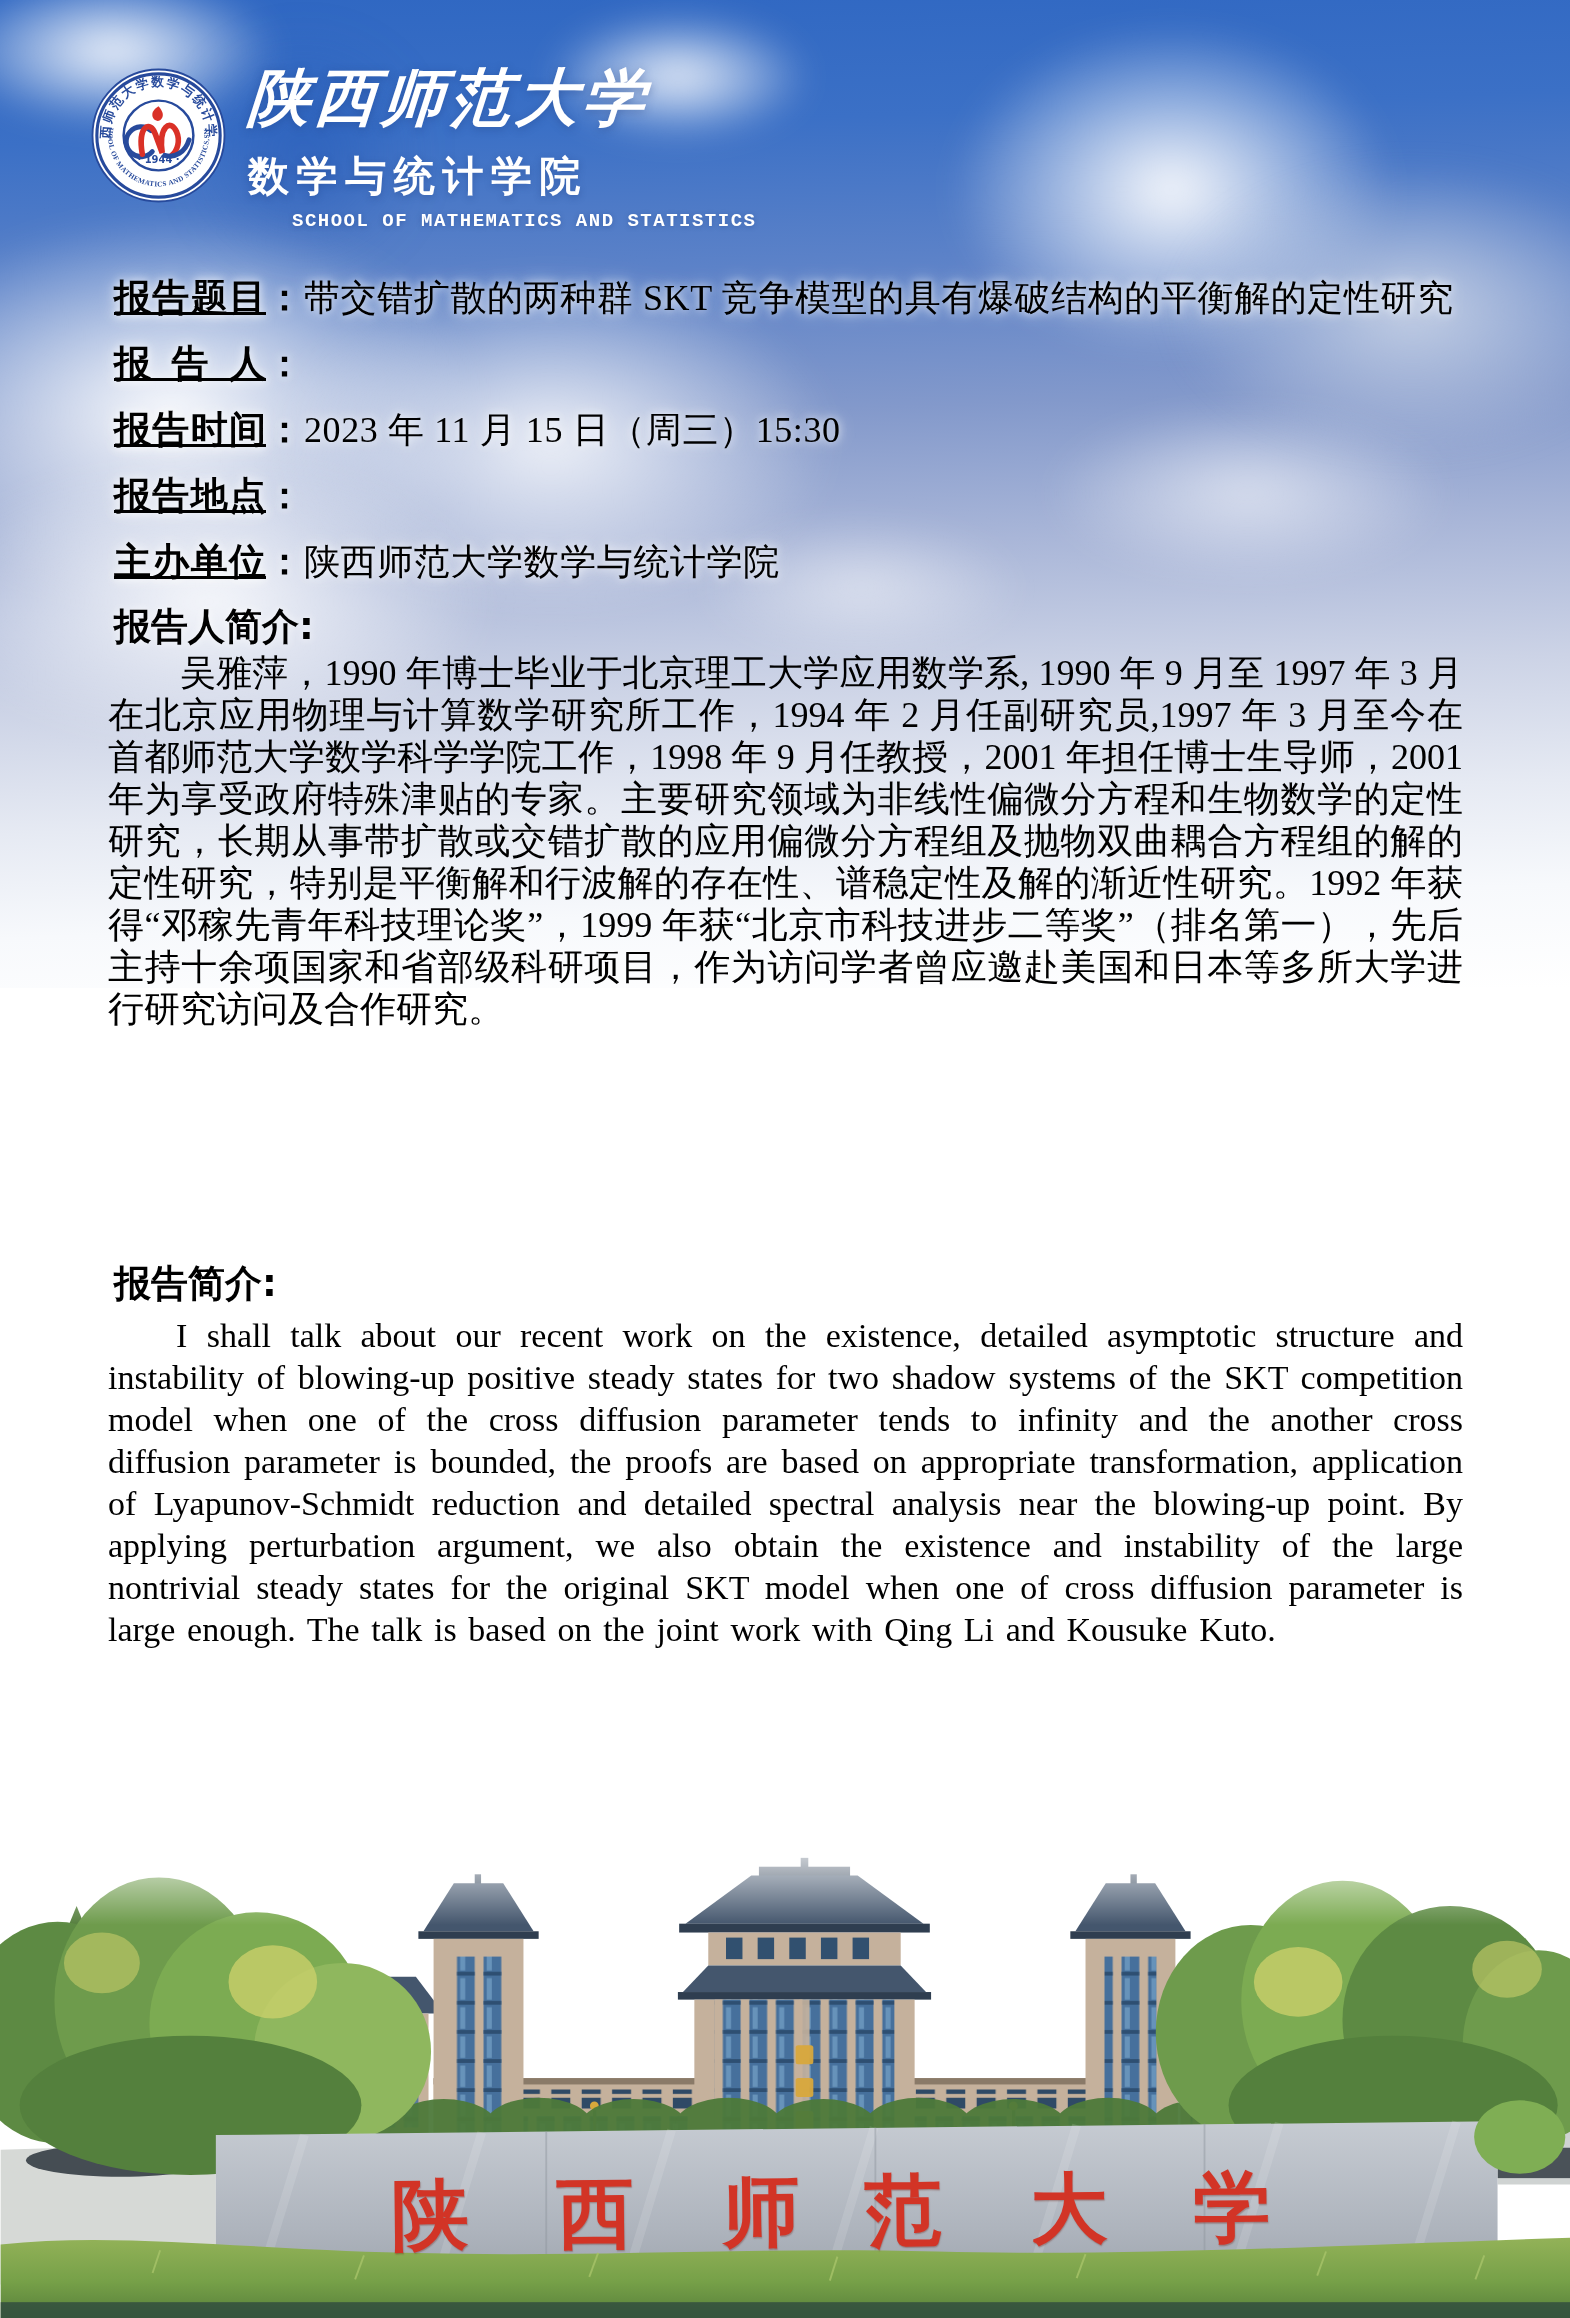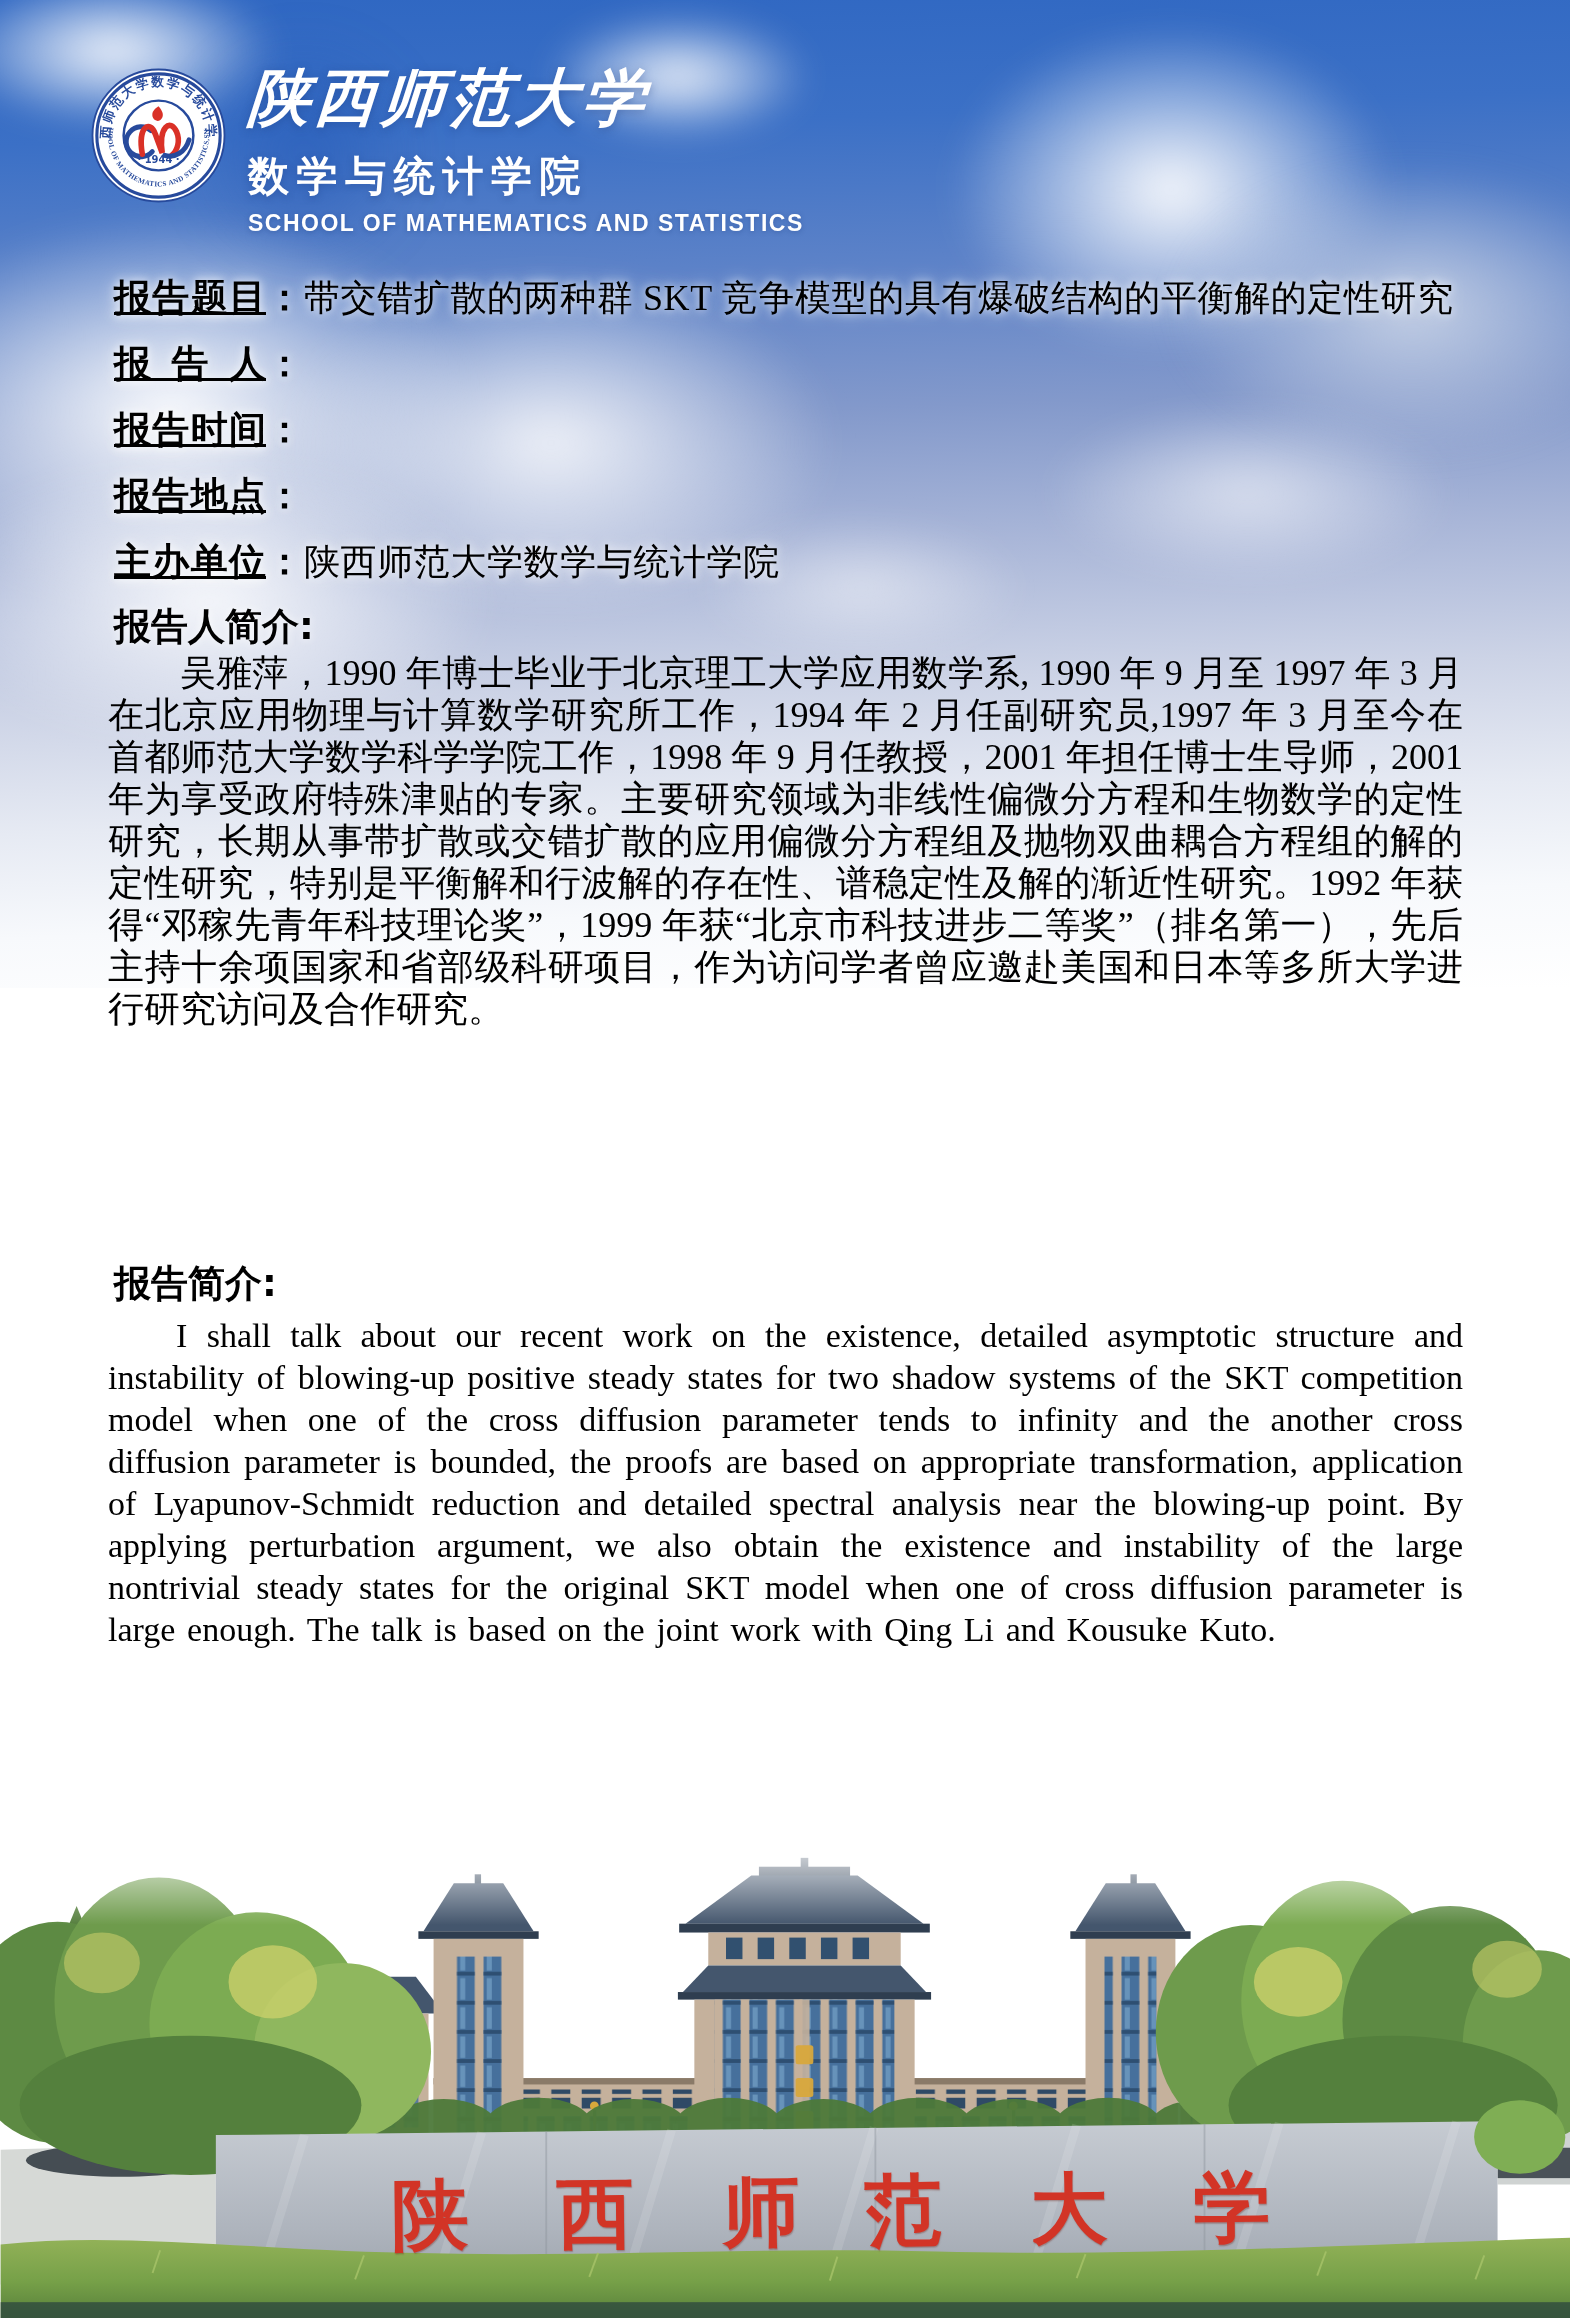--- a/index.html
+++ b/index.html
@@ -23,23 +23,24 @@
     font-family:"Liberation Serif", serif; font-style:italic; font-weight:bold;
     font-size:62px; letter-spacing:5px; transform:skewX(-4deg);
     text-shadow:0 1.9px 8.9px rgba(25,55,120,.35); white-space:nowrap;
   }
   .school-name {
     margin-top:8.9px; font-family:"DejaVu Sans", sans-serif; font-weight:900;
     font-size:41px; letter-spacing:7.6px; text-shadow:0 1.9px 7.6px rgba(25,55,120,.35);
     white-space:nowrap;
   }
   .school-en {
-    margin-top:6.3px; font-family:Liberation Sans, sans-serif; font-weight:bold;
-    font-size:23px; letter-spacing:1.5px; white-space:nowrap;
+    margin-top:6.3px; font-family:Liberation Mono, monospace; font-weight:bold;
+    font-size:19px; letter-spacing:1.5px; white-space:nowrap;
     text-shadow:0 1.3px 5px rgba(25,55,120,.35);
+    margin-left:44px;
   }
   
   .details { position:absolute; left:114px; top:265px; width:1355px; z-index:3; }
   .row { display:flex; height:66px; line-height:66px; font-size:36px;
          text-shadow:0 0 8.9px rgba(255,255,255,.9), 0 0 19px rgba(255,255,255,.6); }
   .row .lbl {
     width:152px; font-family:"DejaVu Sans", sans-serif; font-weight:bold; font-size:37px;
     text-align:justify; text-align-last:justify;text-decoration:underline;
   }
   .row .colon { width:38px; font-family:"DejaVu Sans", sans-serif; font-weight:bold; font-size:37px; }
@@ -122,20 +123,21 @@
         <span class="colon">：</span>
         <span class="val">带交错扩散的两种群 SKT 竞争模型的具有爆破结构的平衡解的定性研究</span>
     </div>
     <div class="row">
       <span class="lbl">报告人</span>
         <span class="colon">：</span>
     </div>
     <div class="row">
       <span class="lbl">报告时间</span>
         <span class="colon">：</span>
+        <span class="val">2023 年 11 月 15 日（周三）15:30</span>
     </div>
     <div class="row">
       <span class="lbl">报告地点</span>
         <span class="colon">：</span>
     </div>
     <div class="row">
       <span class="lbl">主办单位</span>
         <span class="colon">：</span>
         <span class="val">陕西师范大学数学与统计学院</span>
     </div>

